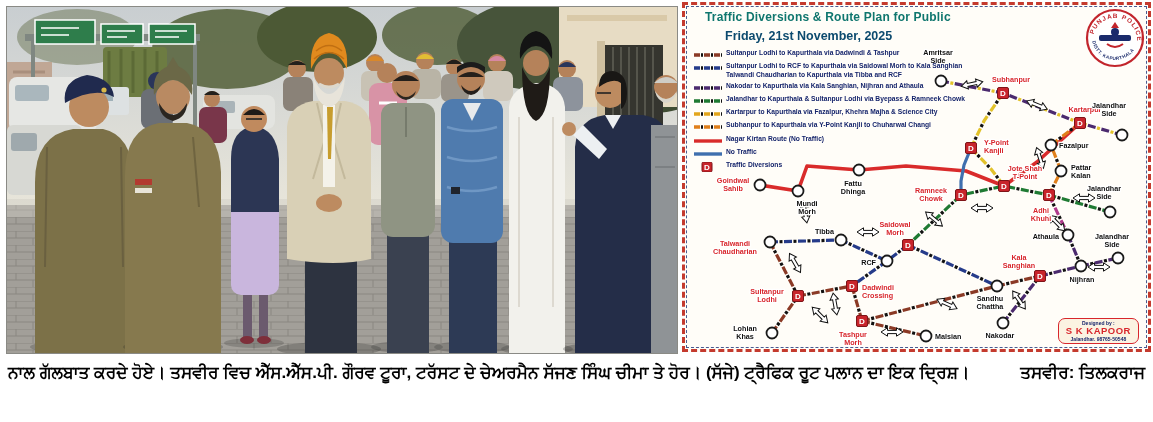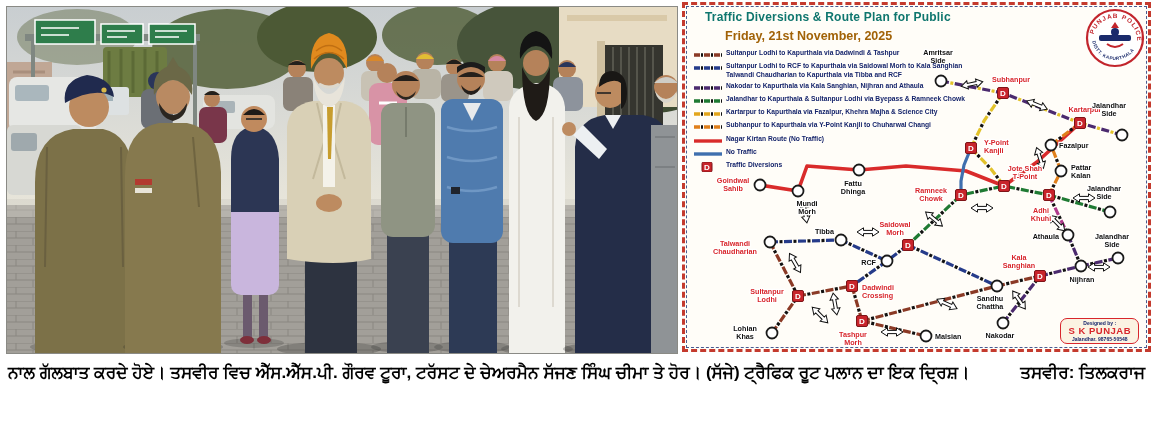--- a/index.html
+++ b/index.html
@@ -9,21 +9,21 @@
   
   .photo{position:absolute;left:6px;top:6px;width:670px;height:346px;border:1px solid #8a8a85;background:#cfd3d4;}
   .photo svg{display:block;width:100%;height:100%;}
 
   
   .map-panel{position:absolute;left:682px;top:2px;width:469px;height:350px;background:#fffdf8;
              border:3px dashed #c43a2e;box-sizing:border-box;}
   .map-inner-border{position:absolute;inset:1px;border:1.5px dashed #2a3f7e;opacity:.85;pointer-events:none;}
   #map-svg{position:absolute;inset:0;width:463px;height:344px;}
   .map-title{position:absolute;left:20px;top:5px;font-size:12px;font-weight:bold;color:#0f766e;letter-spacing:.2px;z-index:3;}
-  .map-date{position:absolute;left:40px;top:24px;font-size:12.5px;font-weight:bold;color:#a16207;z-index:3;}
+  .map-date{position:absolute;left:40px;top:24px;font-size:12.5px;font-weight:bold;color:#0c4a6e;z-index:3;}
   .legend{position:absolute;left:8px;top:44px;width:278px;z-index:3;}
   .leg-row{display:flex;align-items:flex-start;margin-bottom:2.2px;}
   .leg-key{flex:0 0 30px;margin-top:1px;}
   .leg-label{font-size:6.7px;font-weight:bold;color:#15246b;line-height:1.3;margin-left:3px;}
   .logo{position:absolute;right:3px;top:3px;width:60px;height:60px;z-index:3;}
   .designer{position:absolute;right:9px;bottom:5px;border:1.5px solid #d8262c;border-radius:7px;background:#fbf3e2;
             padding:1px 7px;text-align:center;z-index:3;}
   .designer .pre{font-size:5px;color:#15246b;font-weight:bold;line-height:1.2;}
   .designer .name{font-size:9.5px;color:#d8262c;font-weight:bold;letter-spacing:.5px;line-height:1.1;}
   .designer .contact{font-size:5px;color:#15246b;font-weight:bold;line-height:1.2;}
@@ -600,21 +600,21 @@
         <textPath href="#arcBot" startOffset="6%">DISTT. KAPURTHALA</textPath>
       </text>
       <rect x="14" y="27" width="32" height="6" rx="2" fill="#1a2a6b"></rect>
       <path d="M26,20 L30,14 L34,20 Z" fill="#c2252c"></path>
       <circle cx="30" cy="24" r="4" fill="#1a2a6b"></circle>
       <path d="M22,36 Q30,42 38,36" stroke="#c2252c" stroke-width="2" fill="none"></path>
     </svg>
 
     <div class="designer">
       <div class="pre">Designed by :</div>
-      <div class="name">S K PUNJAB</div>
+      <div class="name">S K KAPOOR</div>
       <div class="contact">Jalandhar. 98765-50548</div>
     </div>
   </div>
 
   <div class="caption">
     <div class="caption-line2">
       <span>ਨਾਲ ਗੱਲਬਾਤ ਕਰਦੇ ਹੋਏ। ਤਸਵੀਰ ਵਿਚ ਐੱਸ.ਐੱਸ.ਪੀ. ਗੌਰਵ ਟੂਰਾ, ਟਰੱਸਟ ਦੇ ਚੇਅਰਮੈਨ ਸੱਜਣ ਸਿੰਘ ਚੀਮਾ ਤੇ ਹੋਰ। (ਸੱਜੇ) ਟ੍ਰੈਫਿਕ ਰੂਟ ਪਲਾਨ ਦਾ ਇਕ ਦ੍ਰਿਸ਼।</span>
       <span class="credit">ਤਸਵੀਰ: ਤਿਲਕਰਾਜ</span>
     </div>
   </div>

